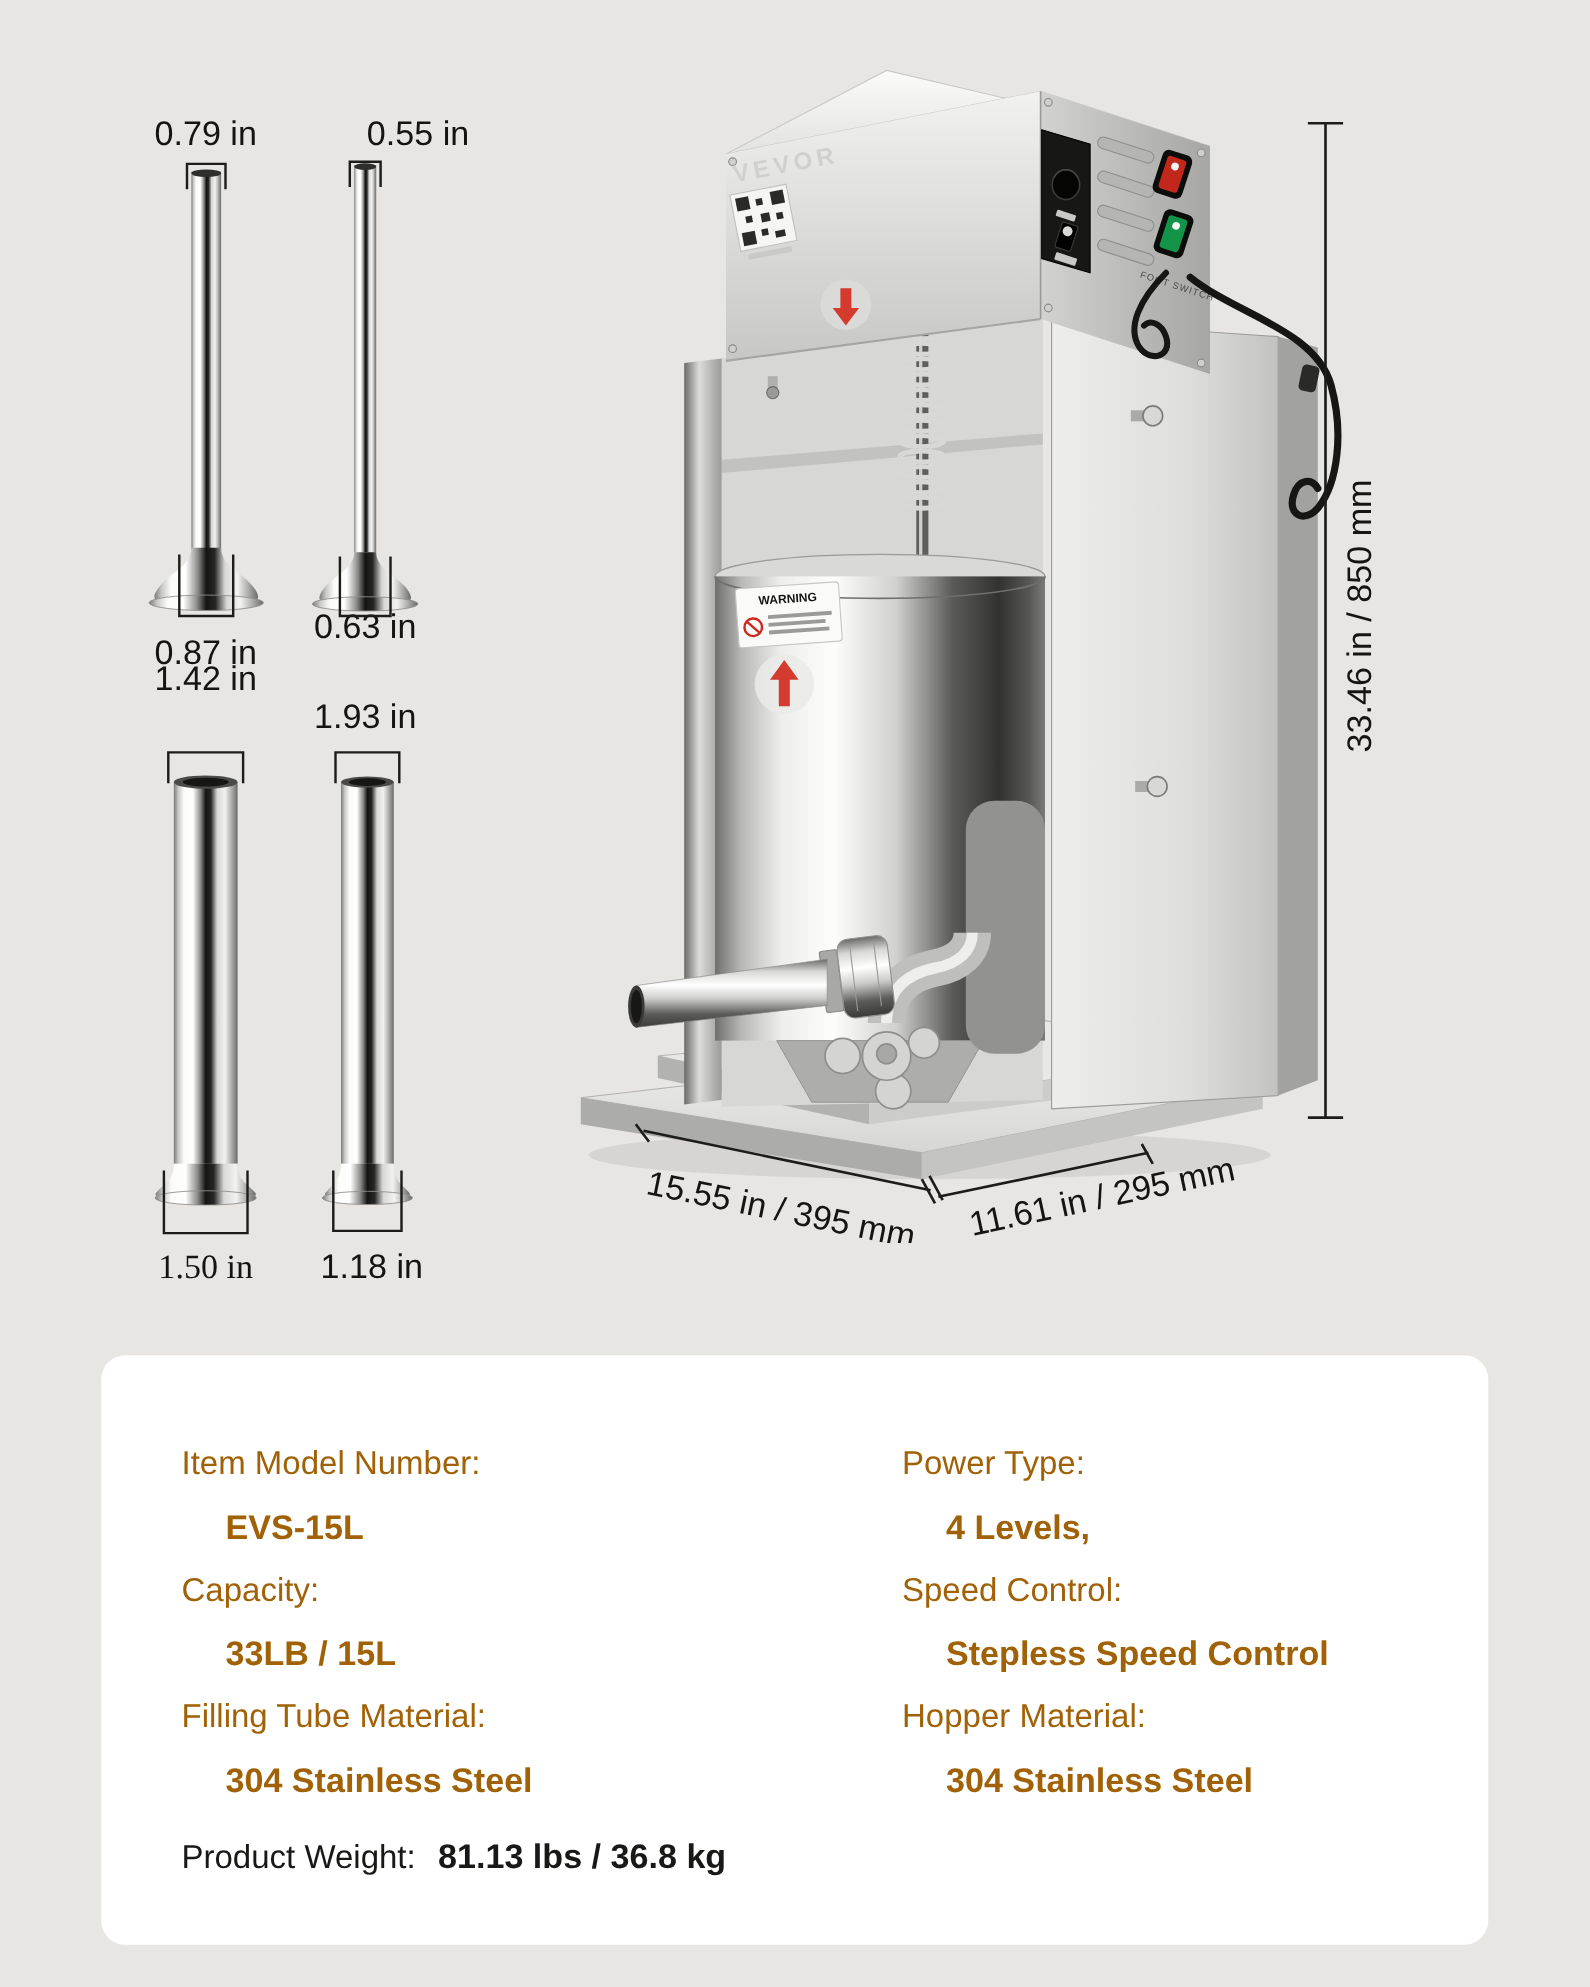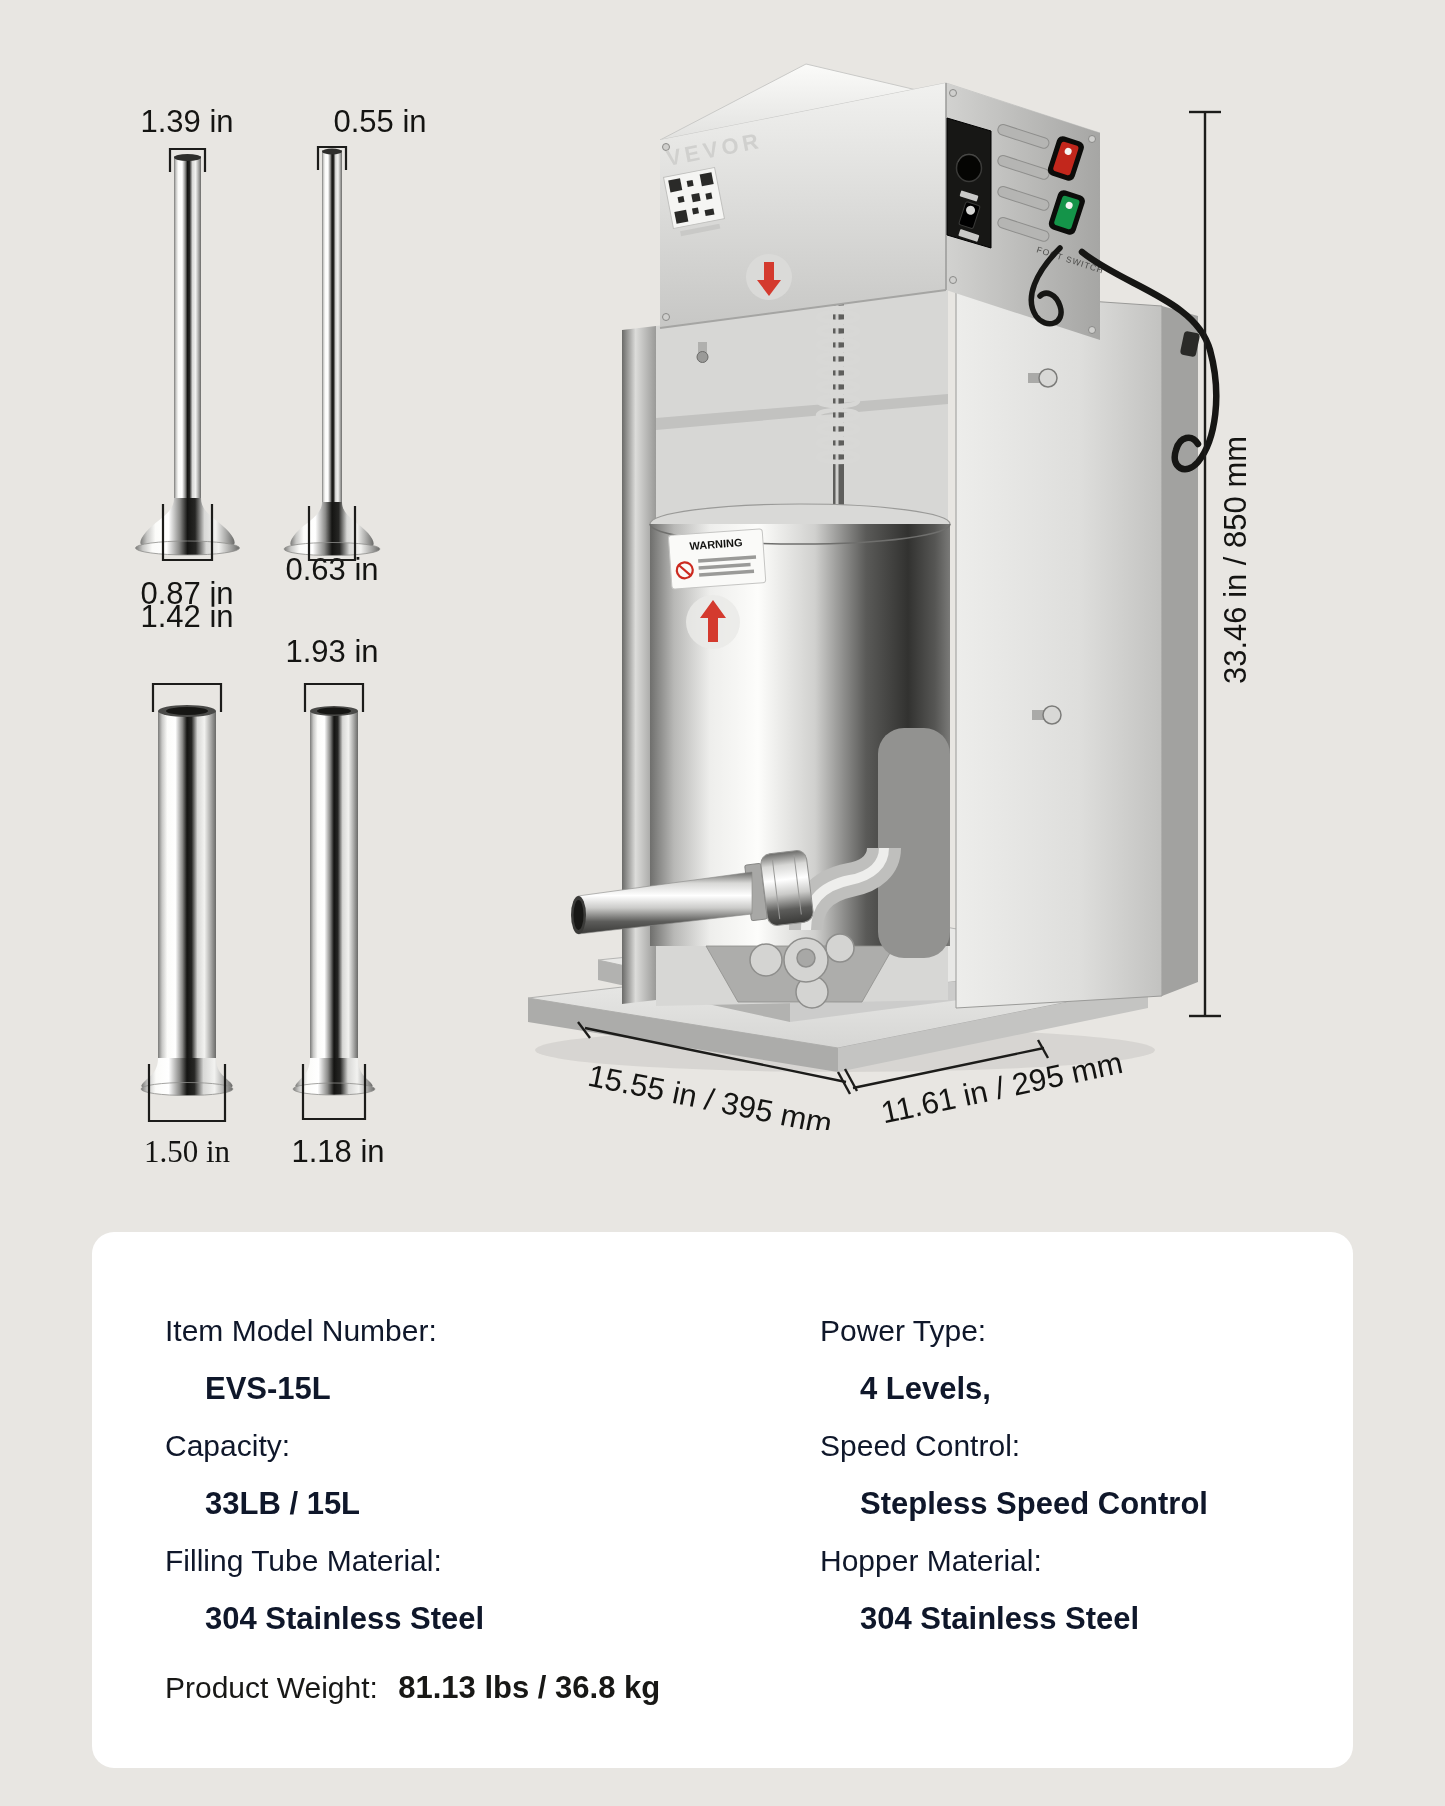--- a/index.html
+++ b/index.html
@@ -6,31 +6,31 @@
   .canvas{position:relative;width:1445px;height:1806px;background:#e8e6e2;overflow:hidden;
           font-family:"Liberation Sans", sans-serif;}
   svg{position:absolute;display:block;}
   .dim-label{position:absolute;transform:translateX(-50%);font-size:31px;color:#141412;
              white-space:nowrap;letter-spacing:0px;}
   .spec-card{position:absolute;left:92px;top:1232px;width:1261px;height:536px;
              background:#ffffff;border-radius:22px;}
   .spec-col{position:absolute;top:70px;}
   .spec-col.left{left:73px;}
   .spec-col.right{left:728px;}
-  .spec-row{height:57.5px;line-height:57.5px;font-size:30px;color:#0f172a;white-space:nowrap;}
+  .spec-row{height:57.5px;line-height:57.5px;font-size:30px;color:#a16207;white-space:nowrap;}
   .spec-row.value{font-weight:bold;font-size:31px;margin-left:40px;}
   .spec-weight{margin-top:12px;height:57.5px;line-height:57.5px;font-size:30px;color:#181816;white-space:nowrap;}
   .spec-weight .b{font-weight:bold;font-size:31px;margin-left:12px;}
 </style>
 </head>
 <body>
 
 <div class="canvas">
 
-  <div class="dim-label" style="left:187px;top:104px;">1.39 in</div>
+  <div class="dim-label" style="left:187px;top:104px;">0.79 in</div>
   <div class="dim-label" style="left:332px;top:104px;margin-left:48px;">0.55 in</div>
   <div class="dim-label" style="left:187px;top:576px;">0.87 in</div>
   <div class="dim-label" style="left:332px;top:552px;">0.63 in</div>
   <div class="dim-label" style="left:187px;top:599px;">1.42 in</div>
   <div class="dim-label" style="left:332px;top:634px;">1.93 in</div>
   <div class="dim-label" style="left:187px;top:1134px;font-family:Liberation Serif, serif;">1.50 in</div>
   <div class="dim-label" style="left:338px;top:1134px;">1.18 in</div>
 
   <svg style="left:60px;top:60px;" width="380" height="1120" viewBox="60 60 380 1120">
     <defs>

